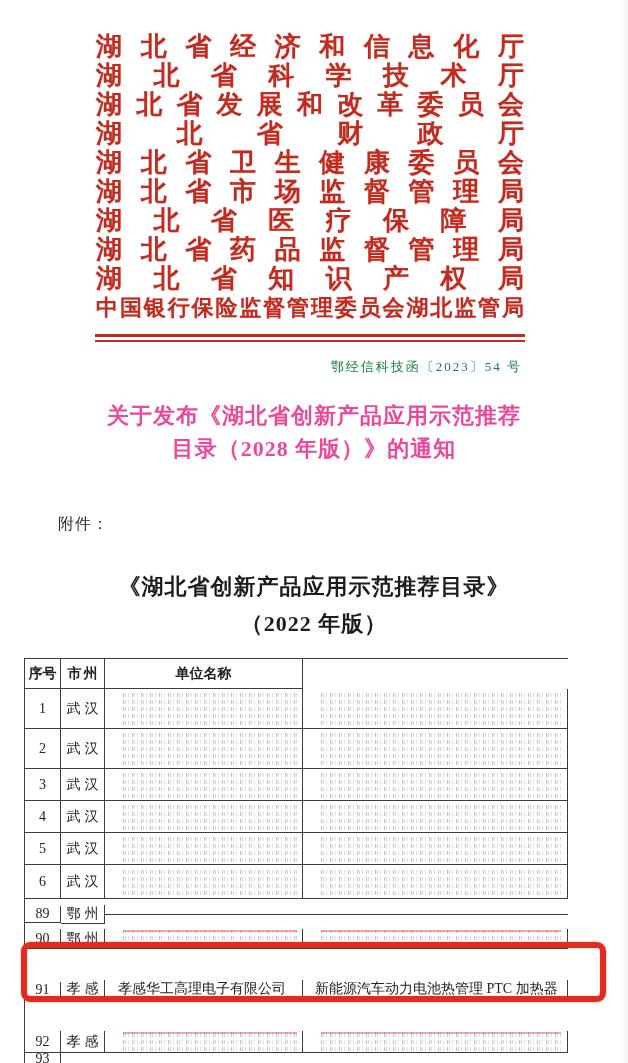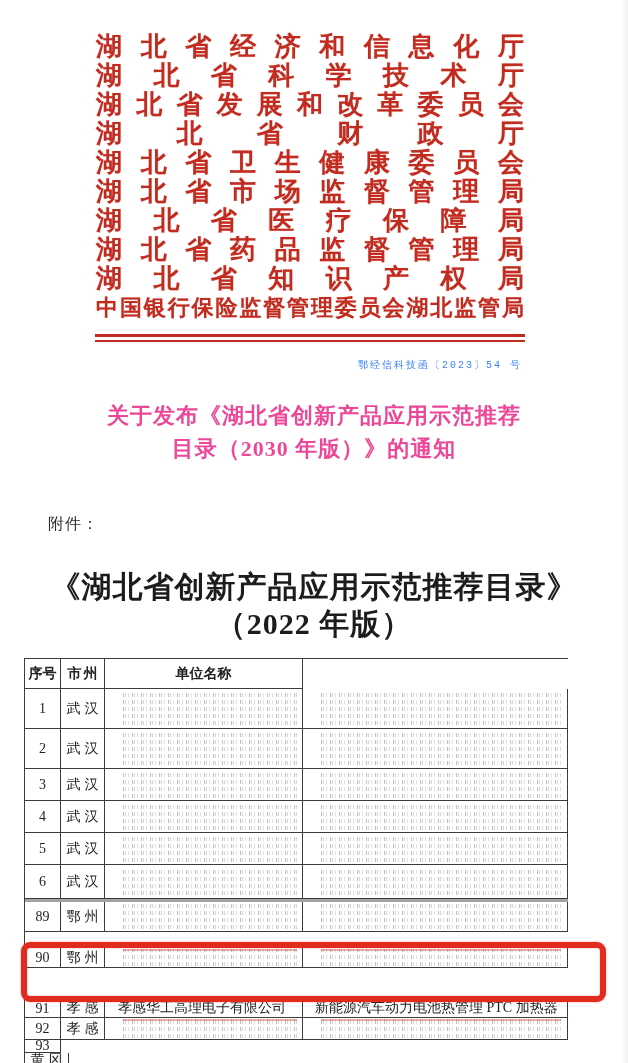--- a/index.html
+++ b/index.html
@@ -23,43 +23,43 @@
   .lh-line.long{font-size:22px;}
   .lh-line span{display:block;}
 
   .red-rule{
     position:absolute;top:334px;left:95px;width:430px;height:3px;
     border-top:3px solid #c22b1f;border-bottom:2px solid #c22b1f;
   }
 
   .doc-number{
     position:absolute;top:358px;right:106px;
-    font-size:10px;letter-spacing:2px;color:#3b82f6;font-family:Liberation Mono, monospace;
+    font-size:13px;letter-spacing:2px;color:#15803d;
   }
 
   .notice-title{
     position:absolute;top:399px;left:0;width:100%;text-align:center;
     font-weight:bold;font-size:22px;line-height:33px;color:#ec4899;letter-spacing:1px;
   }
 
-  .attachment{position:absolute;top:514px;left:48px;font-size:16px;color:#2e2e2e;letter-spacing:1px;}
+  .attachment{position:absolute;top:514px;left:58px;font-size:16px;color:#2e2e2e;letter-spacing:1px;}
 
   .catalog-title{
     position:absolute;top:568px;left:0;width:100%;text-align:center;
-    font-weight:bold;font-size:30px;line-height:37px;color:#1c1c1c;letter-spacing:1px;
+    font-weight:bold;font-size:22px;line-height:37px;color:#1c1c1c;letter-spacing:1px;
   }
 
   
   .ctable{
     position:absolute;top:658px;left:24px;width:543px;
     border-top:1px solid #3c3c3c;border-left:1px solid #3c3c3c;
     background:#fff;
   }
   .trow{display:flex;}
-  .trow.splice{border-top:4px solid #a3a3a3;margin-top:-1px;}
+  .trow.splice{border-top:1px solid #a3a3a3;margin-top:-1px;align-items:center;}
   .td{
     box-sizing:border-box;border-right:1px solid #3c3c3c;border-bottom:1px solid #3c3c3c;
     display:flex;align-items:center;justify-content:center;
     font-size:14px;color:#222;overflow:hidden;position:relative;
   }
   .c-no{width:36px;}
   .c-city{width:44px;letter-spacing:4px;text-indent:4px;font-family:Liberation Mono, monospace;}
   .c-unit{width:198px;justify-content:flex-start;padding-left:13px;}
   .c-prod{width:265px;justify-content:flex-start;padding-left:12px;}
   .thead .td{font-weight:bold;height:30px;justify-content:center;padding:0;font-size:14px;}
@@ -211,21 +211,21 @@
         <span>局</span>
       </div>
     </div>
 
   <div class="red-rule"></div>
 
   <div class="doc-number">鄂经信科技函〔2023〕54 号</div>
 
   <div class="notice-title">
     <div>关于发布《湖北省创新产品应用示范推荐</div>
-    <div>目录（2030 年版）》的通知</div>
+    <div>目录（2028 年版）》的通知</div>
   </div>
 
   <div class="attachment">附件：</div>
 
   <div class="catalog-title">
     <div>《湖北省创新产品应用示范推荐目录》</div>
     <div>（2022 年版）</div>
   </div>
 
   <div class="ctable">
@@ -298,37 +298,37 @@
         <div class="trow splice" style="height: 30px;">
           <div class="td c-no">89</div>
           <div class="td c-city">鄂州</div>
           <div class="td c-unit">
             <div class="blur"></div>
           </div>
           <div class="td c-prod">
             <div class="blur"></div>
           </div>
         </div>
-        <div class="trow" style="height: 20px; margin-top: 16px;">
+        <div class="trow" style="height: 20px;">
           <div class="td c-no">90</div>
           <div class="td c-city">鄂州</div>
           <div class="td c-unit">
             <div class="blur smear"></div>
           </div>
           <div class="td c-prod">
             <div class="blur smear"></div>
           </div>
         </div>
         <div class="trow" style="height: 50px; align-items: flex-end;">
           <div class="td c-no">91</div>
           <div class="td c-city">孝感</div>
           <div class="td c-unit">孝感华工高理电子有限公司</div>
           <div class="td c-prod">新能源汽车动力电池热管理 PTC 加热器</div>
         </div>
-        <div class="trow" style="height: 22px;">
+        <div class="trow" style="height: 22px; margin-top: 32px;">
           <div class="td c-no">92</div>
           <div class="td c-city">孝感</div>
           <div class="td c-unit">
             <div class="blur smear"></div>
           </div>
           <div class="td c-prod">
             <div class="blur smear"></div>
           </div>
         </div>
         <div class="trow" style="height: 30px; flex-direction: column;">

